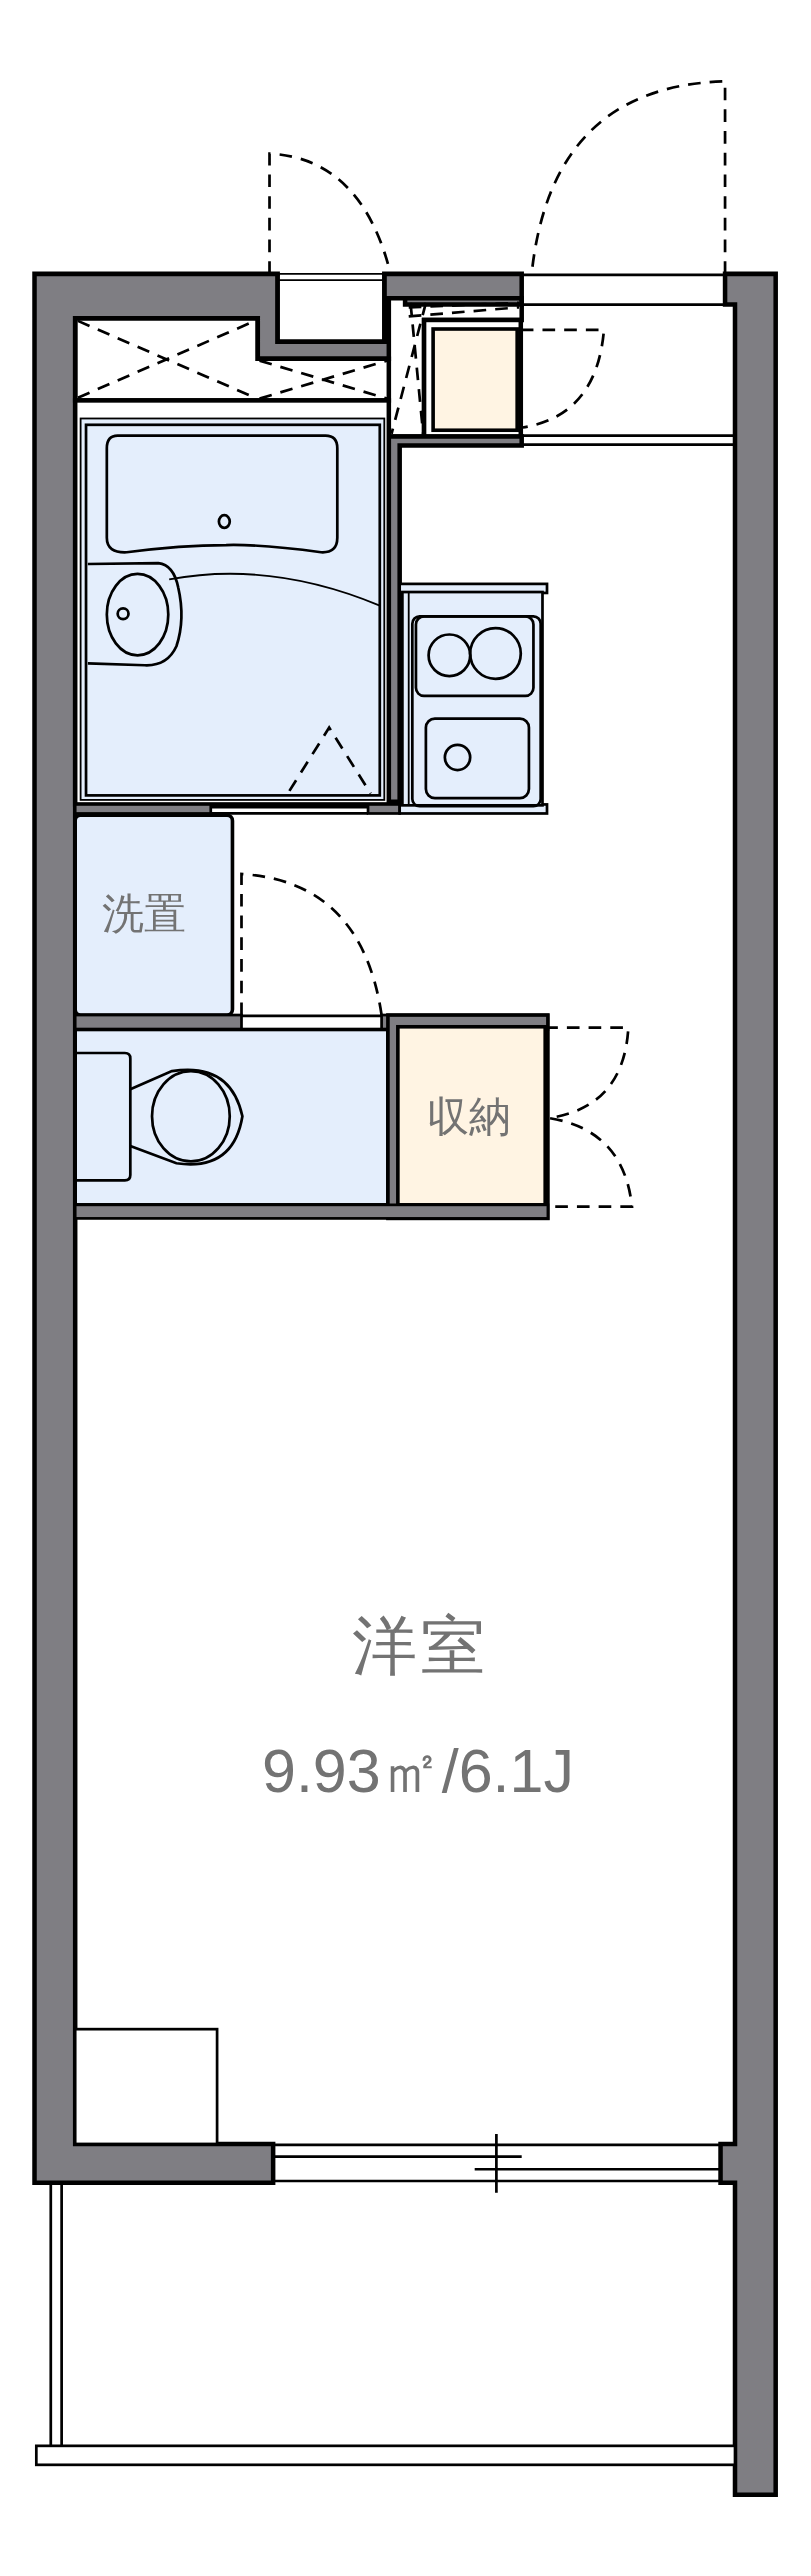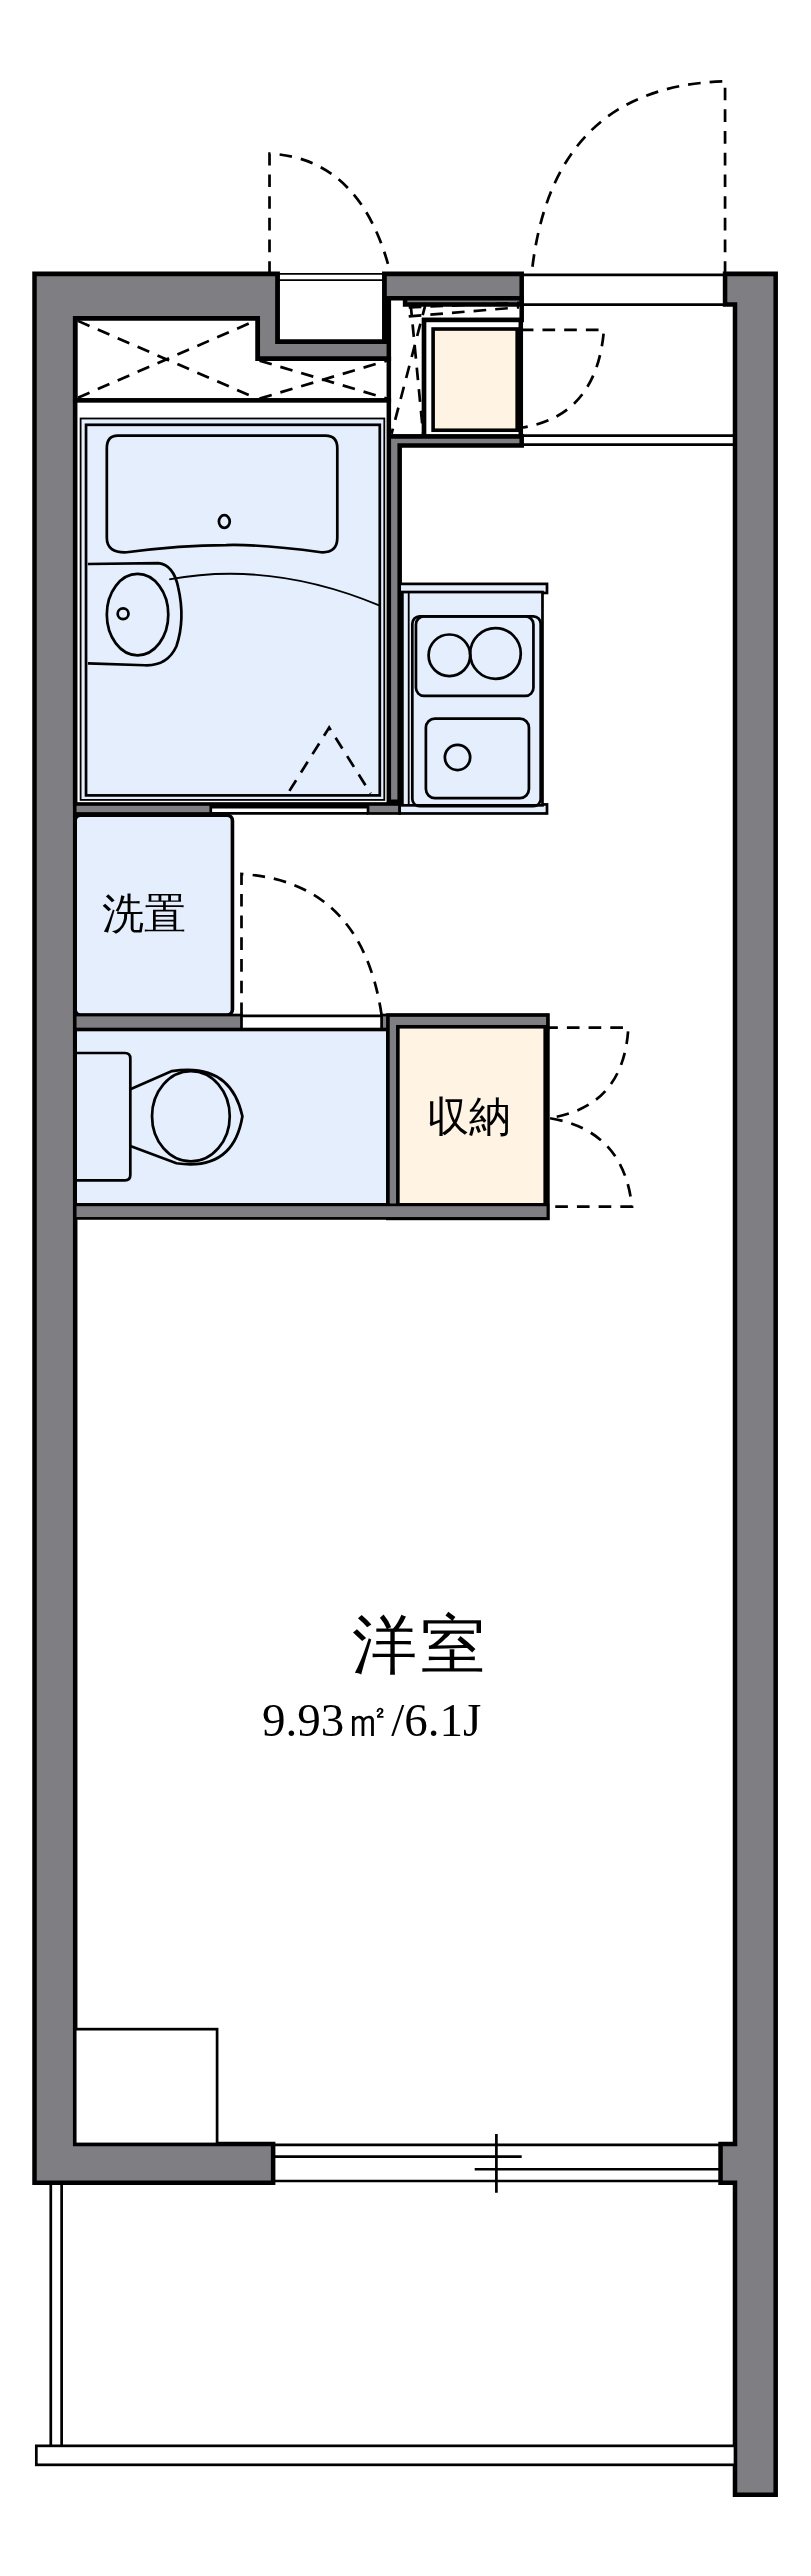--- a/index.html
+++ b/index.html
@@ -8,28 +8,28 @@
   .wall { fill: #7f7e83; stroke: #000; stroke-width: 5; stroke-linejoin: miter; }
   .ln { fill: none; stroke: #000; stroke-width: 3; }
   .ln2 { fill: none; stroke: #000; stroke-width: 2; }
   .thk { fill: none; stroke: #000; stroke-width: 5; }
   .dash { fill: none; stroke: #000; stroke-width: 3; stroke-dasharray: 14 10; }
   .wetln { fill: none; stroke: #000; stroke-width: 3; }
   .store { fill: #fff4e3; stroke: #000; stroke-width: 4; }
   .white { fill: #ffffff; }
   .label {
     position: absolute;
-    font-family: Liberation Serif, serif;
-    color: #000000;
+    font-family: Liberation Sans, sans-serif;
+    color: #737373;
     white-space: nowrap;
     line-height: 1;
   }
   .lbl-small { font-size: 42px; }
   .lbl-room { font-size: 65px; letter-spacing: 3.6px; }
-  .lbl-area { font-size: 47px; }
+  .lbl-area { font-size: 61px; margin-top: 44px; }
 </style>
 </head>
 <body>
 
 <svg id="plan" viewBox="0 0 898 2850" xmlns="http://www.w3.org/2000/svg">
 
   <g>
     <path class="dash" d="M298 303 L298 170 Q400 175 432 303"></path>
   </g>
   <g>

